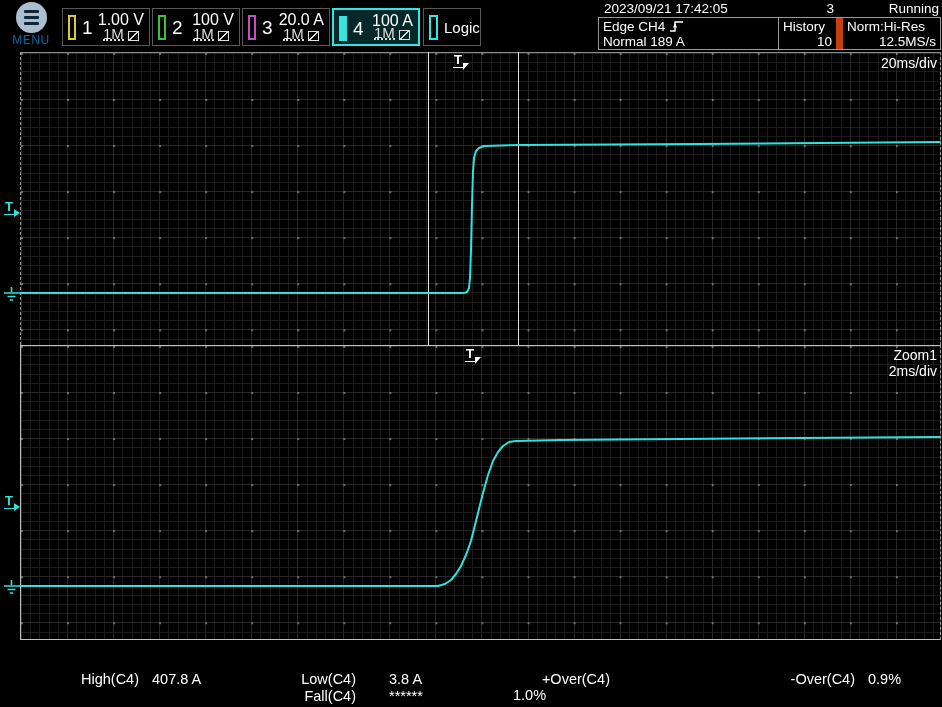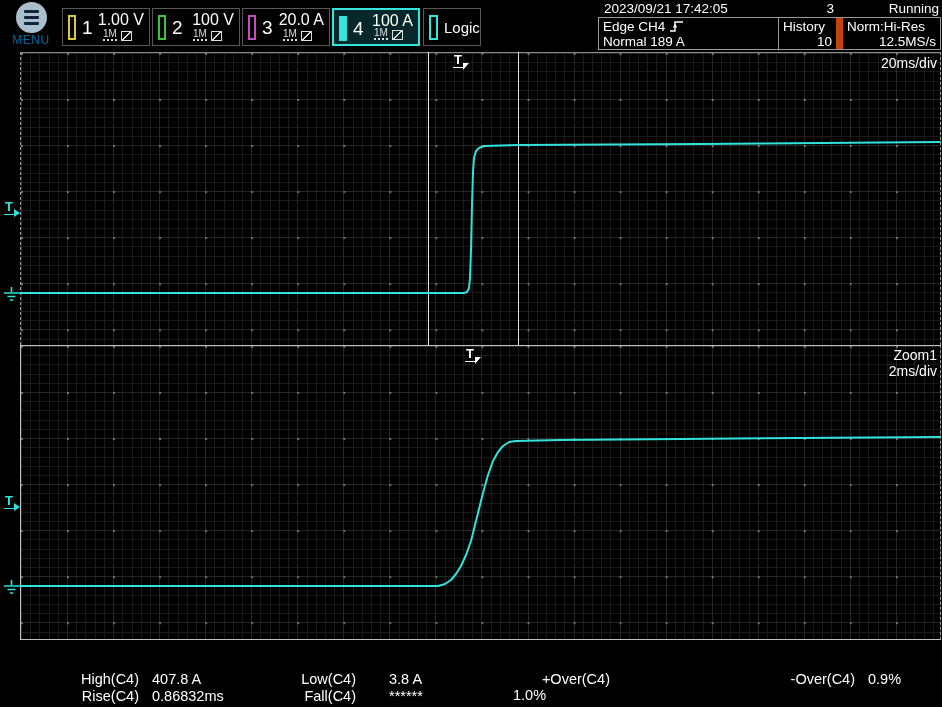--- a/index.html
+++ b/index.html
@@ -20,21 +20,21 @@
          box-sizing:border-box;margin-right:2px;}
   .chbox.selected{border:2px solid #35e4de;background:#07282b;}
   .bracket{position:absolute;left:5px;top:6px;width:8px;height:25px;border:2px solid currentColor;box-sizing:border-box;}
   .ch1 .bracket{color:#d8ca3a;}
   .ch2 .bracket{color:#3bc43b;}
   .ch3 .bracket{color:#c44fc4;}
   .ch4 .bracket{color:#35e4de;background:#35e4de;}
   .chnum{position:absolute;left:19px;top:9px;font-size:19px;line-height:19px;}
   .chval{position:absolute;right:5px;top:2px;font-size:16px;}
   .chicons{position:absolute;left:40px;bottom:4px;display:flex;align-items:flex-end;gap:4px;}
-  .imp{font-size:10px;line-height:9px;border-bottom:2px dotted #ddd;padding-bottom:1px;color:#ddd;}
+  .imp{font-size:15px;line-height:9px;border-bottom:2px dotted #ddd;padding-bottom:1px;color:#ddd;}
   .cpl{width:11px;height:10px;border:1px solid #ddd;box-sizing:border-box;display:inline-block;
        background:linear-gradient(135deg,transparent 42%,#ddd 42% 58%,transparent 58%);}
   .logicbox{position:relative;width:58px;height:38px;border:1px solid #585858;box-sizing:border-box;
        margin-left:1px;display:flex;align-items:center;}
   .logic-bracket{width:9px;height:25px;border:2px solid #35e4de;margin-left:5px;box-sizing:border-box;}
   .logic-label{font-size:15px;margin-left:6px;text-align:right;}
 
   .statusrow{position:absolute;left:598px;top:0;width:344px;height:17px;font-size:13.5px;}
   .dt{position:absolute;left:6px;top:1px;}
   .cnt{position:absolute;right:108px;top:1px;}
@@ -232,24 +232,20 @@
       <div class="mcell mc3">
         <span class="mlabel">+Over(C4)</span>
         <span class="mvalue">1.0%</span>
       </div>
       <div class="mcell mc4">
         <span class="mlabel">-Over(C4)</span>
         <span class="mvalue">0.9%</span>
       </div>
     </div>
     <div class="mrow r2">
-      <div class="mcell mc1">
-        <span class="mlabel">Rise(C4)</span>
-        <span class="mvalue">0.86832ms</span>
-      </div>
       <div class="mcell mc2">
         <span class="mlabel">Fall(C4)</span>
         <span class="mvalue">******</span>
       </div>
     </div>
   </div>
 
 </div>
 
 </body></html>

